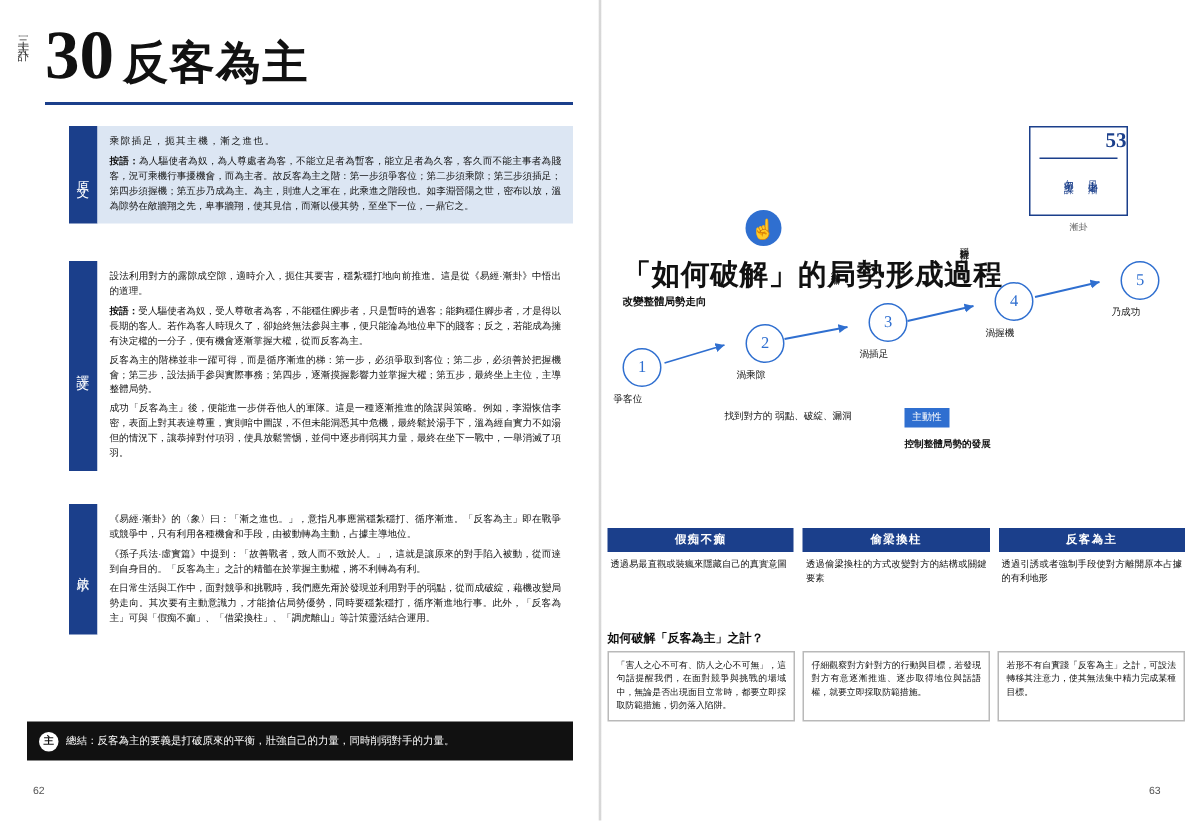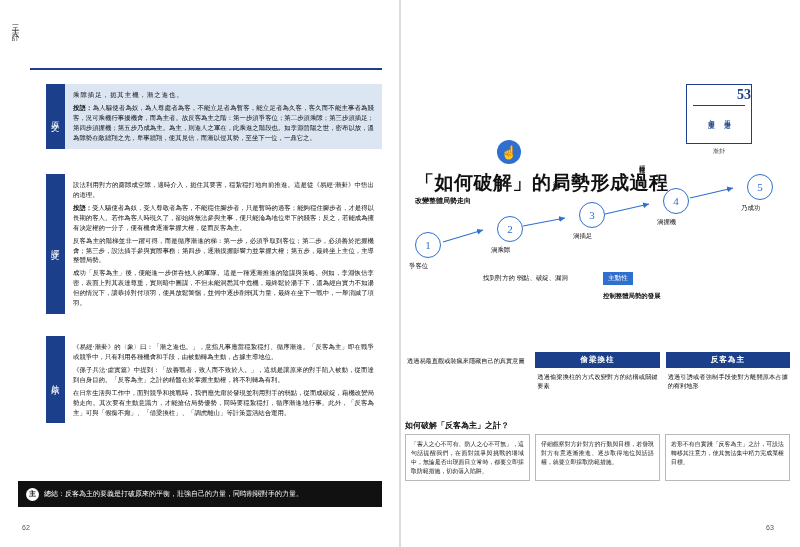--- a/index.html
+++ b/index.html
@@ -160,20 +160,24 @@
   svg { position:absolute; left:0; top:0; overflow:visible; }
 </style>
 </head>
 <body>
 
 <div class="page">
 
   <div class="left-strip"></div>
   <div class="vert-label">三十六計</div>
 
+  <div class="title-row">
+    <span class="title-num">30</span>
+    <span class="title-text">反客為主</span>
+  </div>
   <div class="blue-rule"></div>
 
   <div class="sec" style="left:46px; top:84px; width:336px;">
     <div class="sec-tag">原文</div>
     <div class="sec-body" style="width:317px;">
       <p class="quote">乘隙插足，扼其主機，漸之進也。</p>
       <p><b>按語：</b>為人驅使者為奴，為人尊處者為客，不能立足者為暫客，能立足者為久客，客久而不能主事者為賤客，況可乘機行事擾機會，而為主者。故反客為主之階：第一步須爭客位；第二步須乘隙；第三步須插足；第四步須握機；第五步乃成為主。為主，則進人之軍在，此乘進之階段也。如李淵晉陽之世，密布以放，溫為隙勢在敵牆翔之先，卑事牆翔，使其見信，而漸以侵其勢，至坐下一位，一鼎它之。</p>
     </div>
   </div>
 
@@ -256,20 +260,21 @@
       <span>找到對方的
 弱點、破綻、漏洞</span>
     </div>
 
     <div class="bluebox" style="left:198px; top:72px;">主動性</div>
     <div class="nlabel" style="left:198px; top:92px; font-weight:bold;">控制整體局勢的發展</div>
   </div>
 
   <div class="three-cols">
     <div style="flex:1;">
+      <div class="col-head">假痴不癲</div>
       <div class="col-body">透過易最直觀或裝瘋來隱藏自己的真實意圖</div>
     </div>
     <div style="flex:1;">
       <div class="col-head">偷梁換柱</div>
       <div class="col-body">透過偷梁換柱的方式改變對方的結構或關鍵要素</div>
     </div>
     <div style="flex:1;">
       <div class="col-head">反客為主</div>
       <div class="col-body">透過引誘或者強制手段使對方離開原本占據的有利地形</div>
     </div>

